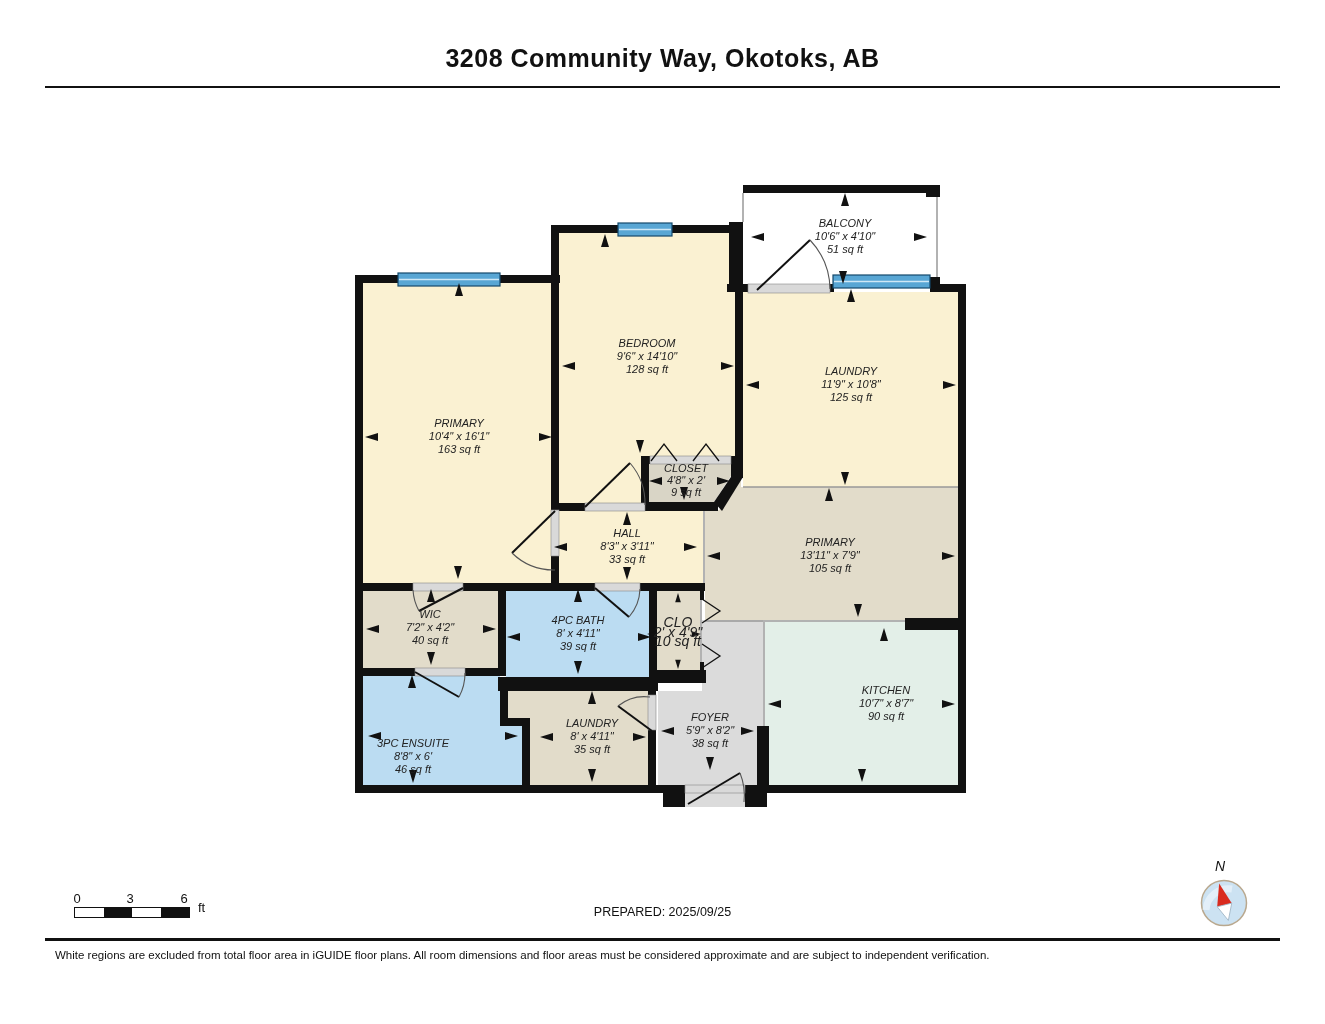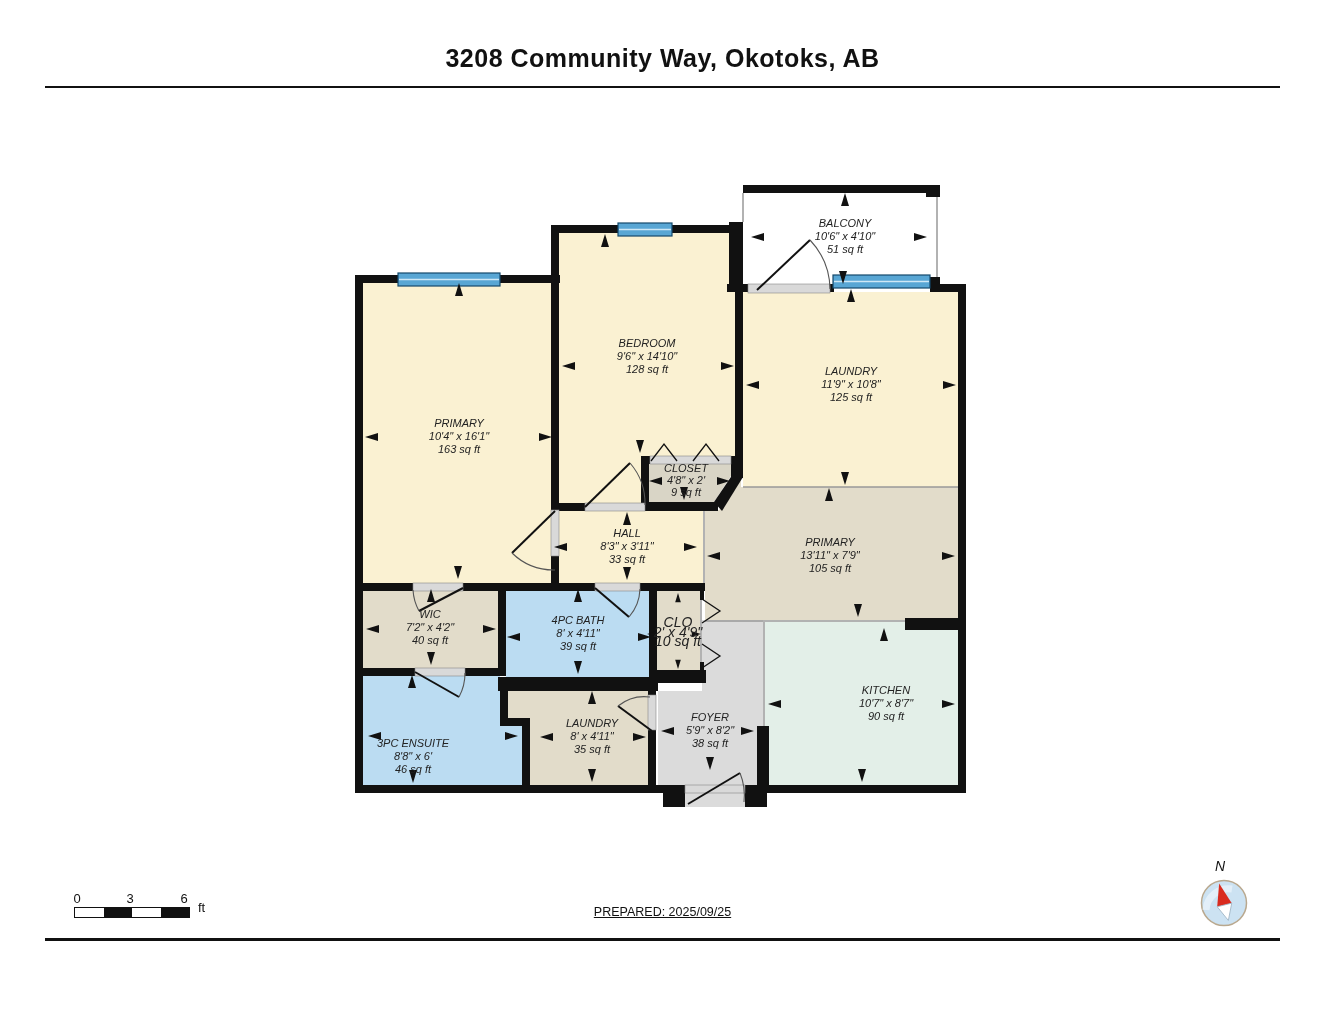--- a/index.html
+++ b/index.html
@@ -9,21 +9,21 @@
          font-size:25px;font-weight:bold;letter-spacing:.5px;}
   .rule{position:absolute;left:45px;width:1235px;background:#111;}
   .rule.top{top:86px;height:2px;}
   .rule.bottom{top:938px;height:3px;}
   .subheader{position:absolute;left:75px;right:0;top:94px;text-align:center;font-size:13.5px;}
   .subheader .floor{font-weight:bold;margin-right:16px;}
   svg.plan{position:absolute;left:0;top:0;}
   .rlabel{position:absolute;transform:translateX(-50%);text-align:center;
           font-size:11px;line-height:13px;color:#222;white-space:nowrap;font-style:italic;}
   .rlabel.small{font-size:14px;line-height:9.5px;}
-  .prepared{position:absolute;left:0;right:0;top:905px;text-align:center;font-size:12.5px;text-decoration:underline;}
+  .prepared{position:absolute;left:0;right:0;top:905px;text-align:center;font-size:12.5px;}
   .disclaimer{position:absolute;left:55px;top:949px;font-size:11.5px;color:#111;}
   .scalebar{position:absolute;left:72px;top:891px;width:220px;height:32px;}
   .scalebar .tick{position:absolute;top:0;font-size:13px;transform:translateX(-50%);}
   .scalebar .bar{position:absolute;left:2px;top:16px;width:114px;height:9px;
                  border:1px solid #111;font-size:0;}
   .scalebar .seg{display:inline-block;width:28.5px;height:9px;}
   .seg.w{background:#fff;} .seg.b{background:#111;}
   .scalebar .unit{position:absolute;left:126px;top:9px;font-size:13px;}
   .compass{position:absolute;left:1196px;top:858px;width:56px;height:72px;text-align:center;}
   .compass .n{font-style:italic;font-size:14px;height:16px;margin-left:-8px;}
@@ -316,14 +316,15 @@
       <circle cx="28" cy="29" r="22.5" fill="#CCE2F2" stroke="#B9A88E" stroke-width="1.5"></circle>
       <path d="M36,15 A22.5,22.5 0 0 0 10,36" fill="none" stroke="#E9F3FA" stroke-width="7" opacity="0.8"></path>
       <g transform="rotate(-14 28 29)">
         <path d="M28,9 L35.5,31 L20.5,31 Z" fill="#D92B1F"></path>
         <path d="M20.5,31 L35.5,31 L28,47 Z" fill="#FFFFFF" stroke="#9FB4C4" stroke-width="0.8"></path>
       </g>
     </svg>
   </div>
 
   <div class="rule bottom"></div>
+  <div class="disclaimer">White regions are excluded from total floor area in iGUIDE floor plans. All room dimensions and floor areas must be considered approximate and are subject to independent verification.</div>
 
 </div>
 
 </body></html>

